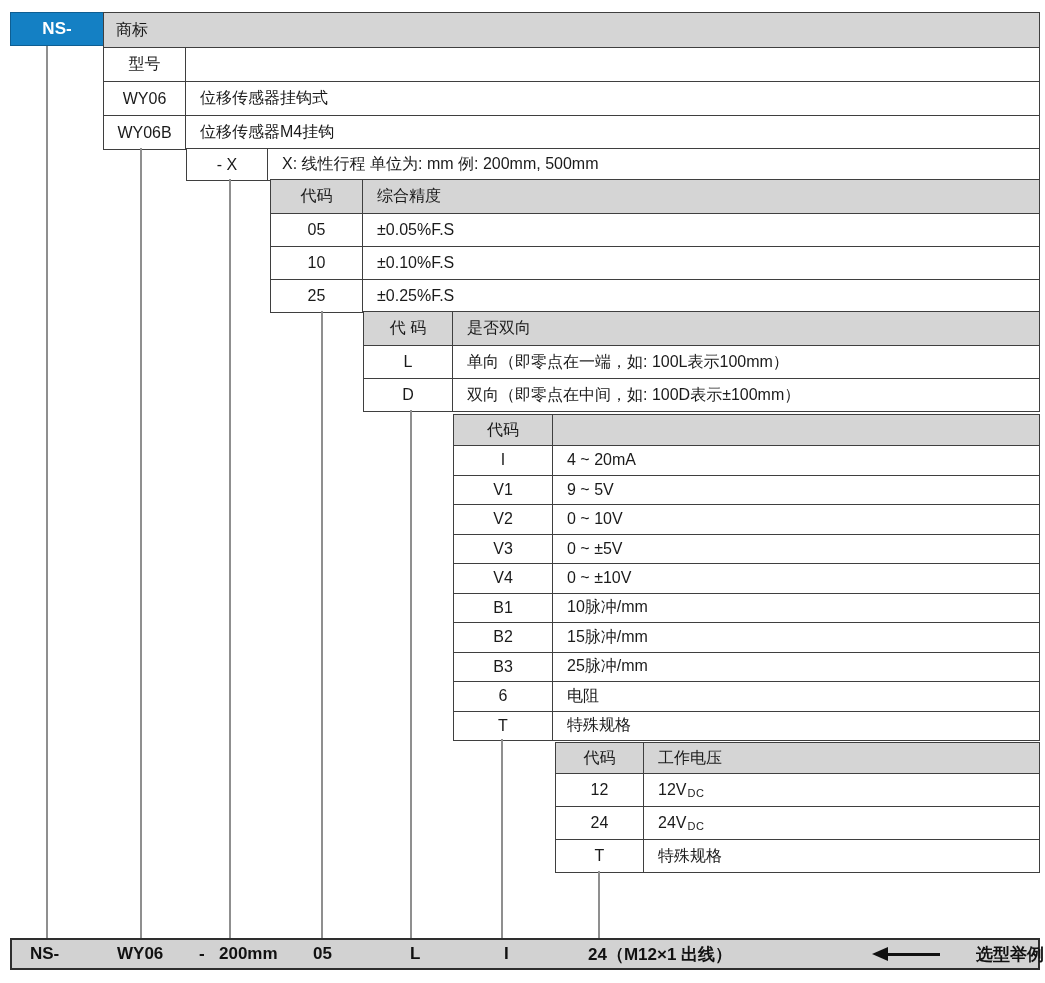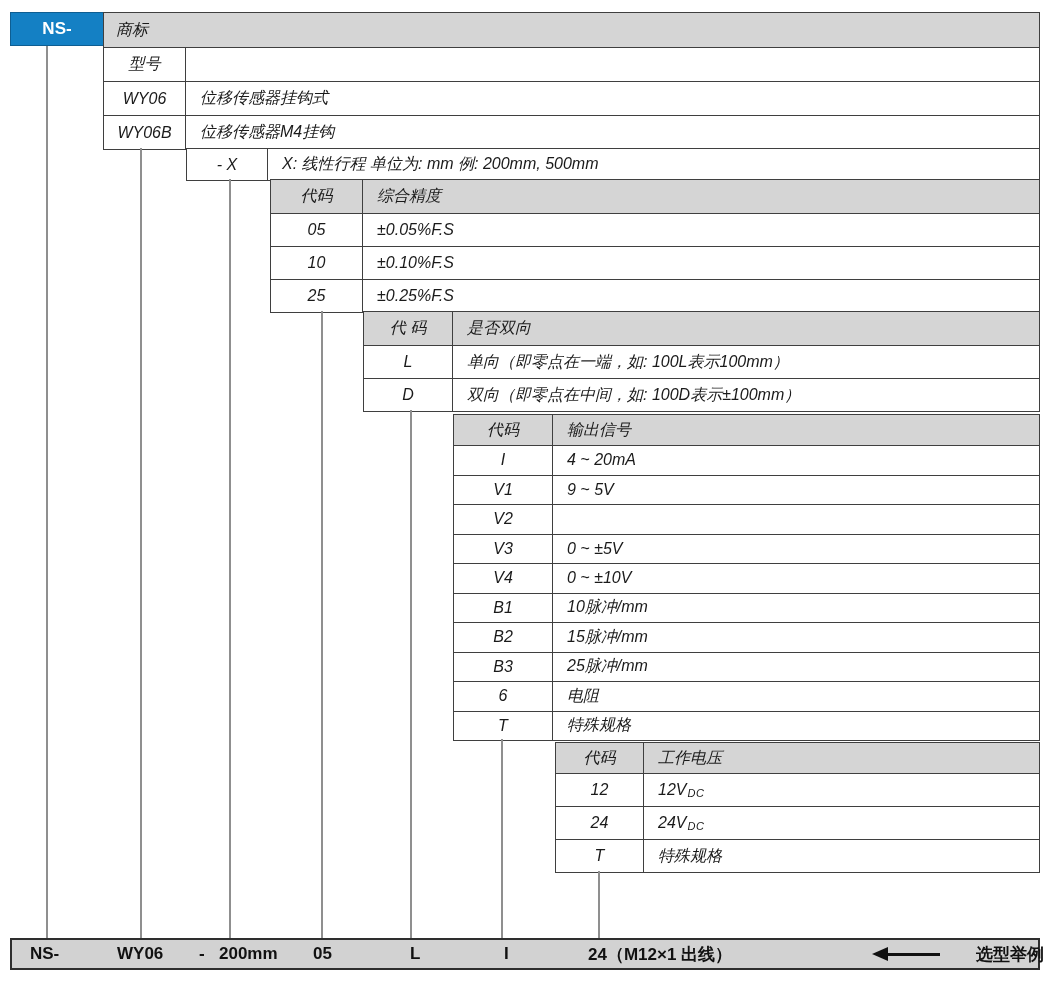--- a/index.html
+++ b/index.html
@@ -2,21 +2,21 @@
 <html><head>
 <meta charset="utf-8">
 <style>
   html,body{margin:0;padding:0;background:#ffffff;}
   .canvas{
     position:relative;width:1045px;height:983px;background:#ffffff;
     font-family:"Liberation Sans","DejaVu Sans",sans-serif;
     color:#1a1a1a;font-size:16px;overflow:hidden;
   }
   .tbl{position:absolute;box-sizing:border-box;border:1px solid #3f3f3f;background:#fff;}
-  .tr{display:flex;box-sizing:border-box;border-top:1px solid #3f3f3f;align-items:stretch;font-style:italic;}
+  .tr{display:flex;box-sizing:border-box;border-top:1px solid #3f3f3f;align-items:stretch;}
   .tr:first-child{border-top:none;}
   .hdr{background:#d5d5d5;}
   .td-code{box-sizing:border-box;border-right:1px solid #3f3f3f;display:flex;align-items:center;justify-content:center;flex:0 0 auto;}
   .td-desc{flex:1;display:flex;align-items:center;padding-left:14px;box-sizing:border-box;white-space:nowrap;overflow:hidden;}
   .td-full{flex:1;display:flex;align-items:center;padding-left:12px;box-sizing:border-box;}
   .h34{height:34px;} .h33{height:33px;} .h31{height:31px;} .h30{height:30px;} .h295{height:29.5px;}
   .prefix{
     position:absolute;left:10px;top:12px;width:94px;height:34px;box-sizing:border-box;
     background:#1480c4;color:#ffffff;font-weight:bold;font-size:17px;
     display:flex;align-items:center;justify-content:center;border:1px solid #0e5e92;
@@ -95,32 +95,32 @@
     </div>
     <div class="tr h33">
       <div class="td-code" style="width:89px;">D</div>
       <div class="td-desc">双向（即零点在中间，如: 100D表示±100mm）</div>
     </div>
   </div>
 
   <div class="tbl" style="left:453px;top:414px;width:587px;">
     <div class="tr h30 hdr">
       <div class="td-code" style="width:99px;">代码</div>
-      <div class="td-desc">输出信号</div>
     </div>
     <div class="tr h295">
       <div class="td-code" style="width:99px;">I</div>
       <div class="td-desc">4 ~ 20mA</div>
     </div>
     <div class="tr h295">
       <div class="td-code" style="width:99px;">V1</div>
       <div class="td-desc">9 ~ 5V</div>
     </div>
     <div class="tr h295">
       <div class="td-code" style="width:99px;">V2</div>
+      <div class="td-desc">0 ~ 10V</div>
     </div>
     <div class="tr h295">
       <div class="td-code" style="width:99px;">V3</div>
       <div class="td-desc">0 ~ ±5V</div>
     </div>
     <div class="tr h295">
       <div class="td-code" style="width:99px;">V4</div>
       <div class="td-desc">0 ~ ±10V</div>
     </div>
     <div class="tr h295">

